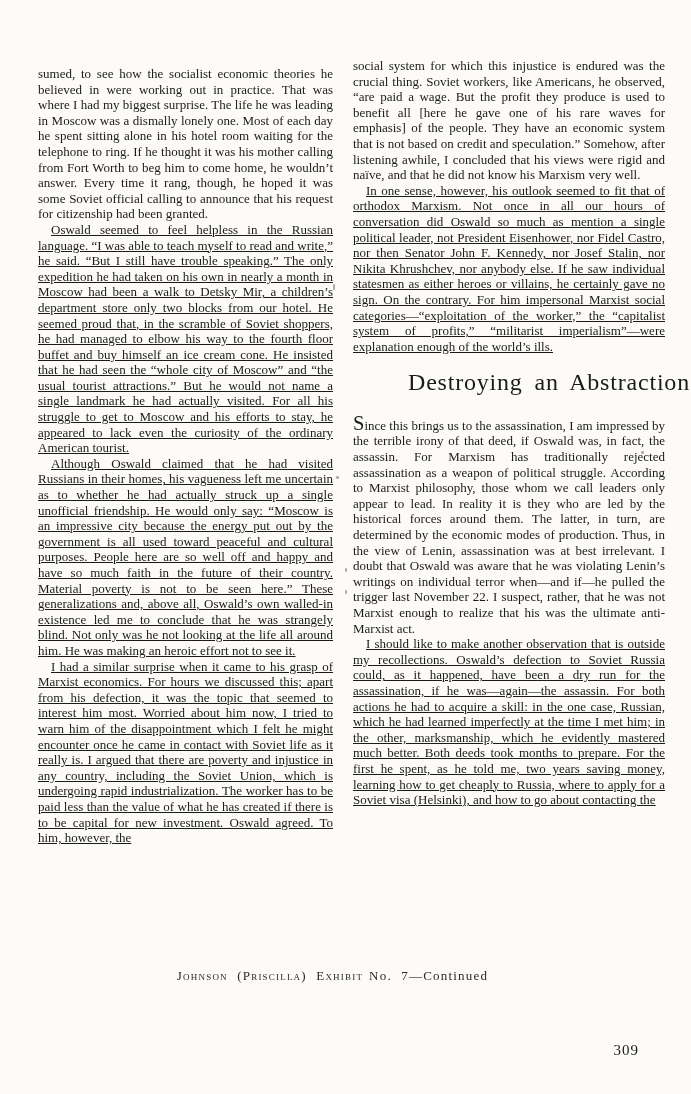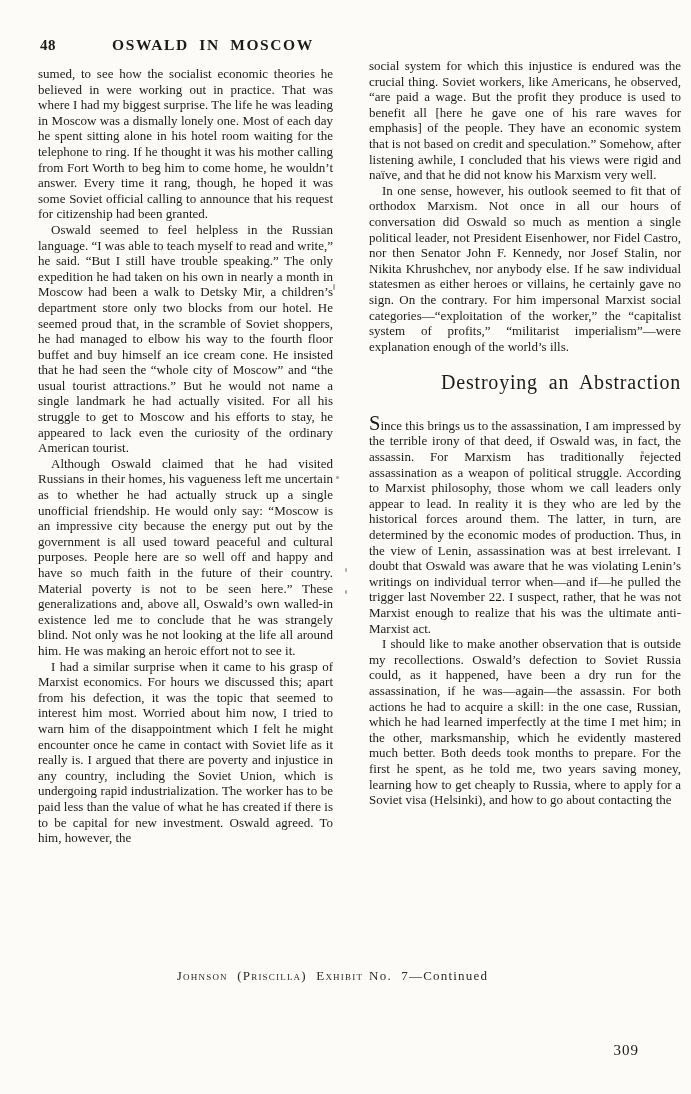--- a/index.html
+++ b/index.html
@@ -33,42 +33,42 @@
     font-size: 15.5px;
     font-weight: bold;
     letter-spacing: 1.6px;
     word-spacing: 5px;
   }
   .columns {
     position: absolute;
     top: 58px;
     left: 38px;
     display: flex;
-    gap: 36px;
+    gap: 20px;
   }
   .col {
     font-size: 13px;
     line-height: 15.6px;
     text-align: justify;
     text-justify: inter-word;
   }
   .col.left  { width: 295px; margin-top: 8px; }
   .col.right { width: 312px; }
   p.para {
     margin: 0;
     padding: 0;
   }
-  p.para.indent { text-indent: 13px; }
+  p.para.indent { text-indent: 13px; text-decoration: underline; }
   .em { }
   .dropcap {
     font-size: 20.5px;
     line-height: 0;
   }
   .section-heading {
-    font-size: 20px;
+    font-size: 24px;
     font-weight: normal;
     letter-spacing: 0.8px;
     word-spacing: 5px;
     text-align: right;
     margin: 21px 0 27px 55px;
     white-space: nowrap;
   }
   .exhibit-caption {
     position: absolute;
     top: 968px;
@@ -103,24 +103,20 @@
   .speck.s2 { left: 333px; top: 284px; width: 2px; height: 6px; }
   .speck.s3 { left: 336px; top: 476px; width: 3px; height: 3px; }
   .speck.s4 { left: 345px; top: 568px; width: 2px; height: 4px; }
   .speck.s5 { left: 345px; top: 590px; width: 2px; height: 4px; }
 </style>
 </head>
 <body>
 
 <div class="page">
 
-  <div class="header">
-    <span class="folio">48</span>
-    <span class="running-title">OSWALD IN MOSCOW</span>
-  </div>
 
   <div class="columns">
     <div class="col left">
         <p class="para"><span>sumed, to see how the socialist economic theories he believed in were working out in practice. That was where I had my biggest surprise. The life he was leading in Moscow was a dismally lonely one. Most of each day he spent sitting alone in his hotel room waiting for the telephone to ring. If he thought it was his mother calling from Fort Worth to beg him to come home, he wouldn’t answer. Every time it rang, though, he hoped it was some Soviet official calling to announce that his request for citizenship had been granted.</span></p>
         <p class="para indent"><span>Oswald seemed to feel helpless in the Russian language. “I was able to teach myself to read and write,” he said. “But I still have trouble speaking.” The only expedition he had taken on his own in nearly a month in Moscow had been a walk to Detsky Mir, a children’s department store only two blocks from our hotel. He seemed proud that, in the scramble of Soviet shoppers, he had managed to elbow his way to the fourth floor buffet and buy himself an ice cream cone. He insisted that he had seen the “whole city of Moscow” and “the usual tourist attractions.” But he would not name a single landmark he had actually visited. For all his struggle to get to Moscow and his efforts to stay, he appeared to lack even the curiosity of the ordinary American tourist.</span></p>
         <p class="para indent"><span>Although Oswald claimed that he had visited Russians in their homes, his vagueness left me uncertain as to whether he had actually struck up a single unofficial friendship. He would only say: “Moscow is an impressive city because the energy put out by the government is all used toward peaceful and cultural purposes. People here are so well off and happy and have so much faith in the future of their country. Material poverty is not to be seen here.” These generalizations and, above all, Oswald’s own walled-in existence led me to conclude that he was strangely blind. Not only was he not looking at the life all around him. He was making an heroic effort not to see it.</span></p>
         <p class="para indent"><span>I had a similar surprise when it came to his grasp of Marxist economics. For hours we discussed this; apart from his defection, it was the topic that seemed to interest him most. Worried about him now, I tried to warn him of the disappointment which I felt he might encounter once he came in contact with Soviet life as it really is. I argued that there are poverty and injustice in any country, including the Soviet Union, which is undergoing rapid industrialization. The worker has to be paid less than the value of what he has created if there is to be capital for new investment. Oswald agreed. To him, however, the</span></p>
       </div>
     <div class="col right">
         <p class="para"><span>social system for which this injustice is endured was the crucial thing. Soviet workers, like Americans, he observed, “are paid a wage. But the profit they produce is used to benefit </span><span class="em">all</span><span> [here he gave one of his rare waves for emphasis] of the people. </span><span class="em">They</span><span> have an economic system that is not based on credit and speculation.” Somehow, after listening awhile, I concluded that his views were rigid and naïve, and that he did not know his Marxism very well.</span></p>

